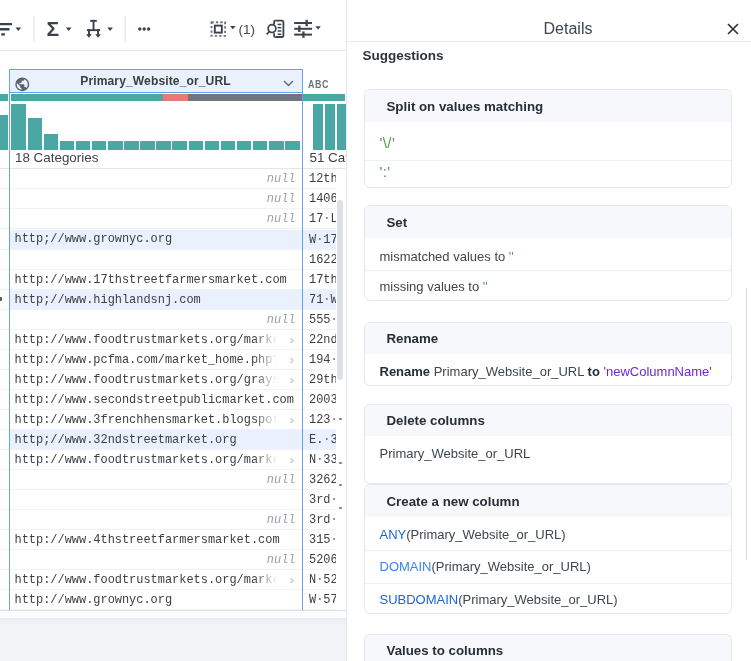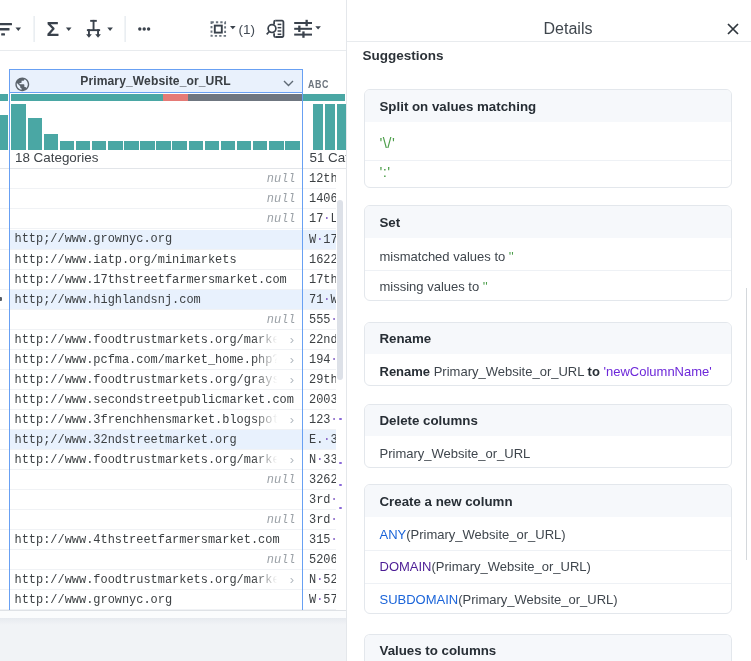--- a/index.html
+++ b/index.html
@@ -17,21 +17,21 @@
 .c2cell { position:absolute; left:309px; width:26.5px; height:20.03px;
   font-family:"Liberation Mono",monospace; font-size:11.95px; line-height:20.03px;
   color:#3c4043; white-space:pre; overflow:hidden; }
 .fade { position:absolute; left:254px; width:31px; height:19px;
   background:linear-gradient(90deg, rgba(255,255,255,0), #fff 75%); }
 .chev { position:absolute; left:286px; width:12px; height:20.03px;
   color:#b3bac0; font-size:13px; line-height:19px; text-align:center; }
 .card { position:absolute; left:363.5px; width:368px; background:#fff;
   border:1px solid #e3e7ec; border-radius:6px; overflow:hidden; }
 .chead { background:#f6f8fb; font-size:13.3px; font-weight:bold; color:#272e35;
-  padding-left:15px; display:flex; align-items:center; }
+  padding-left:22px; display:flex; align-items:center; }
 .crow { font-size:13px; color:#3f464d; padding-left:15px;
   display:flex; align-items:center; white-space:pre-wrap; }
 .crow b { color:#272e35; }
 .ct { white-space:pre; }
 </style>
 </head>
 <body>
 <div id="app">
 
 <div style="position:absolute;left:0;top:0;width:345.5px;height:50.5px;border-bottom:1px solid #e8ebee;background:#fff"></div>
@@ -104,21 +104,20 @@
 <div class="c1 nul" style="top:189.4px">null</div>
 <div class="c2cell" style="top:189.4px">1406</div>
 <div class="rowbg" style="top:209.4px"></div>
 <div class="c1 nul" style="top:209.4px">null</div>
 <div class="c2cell" style="top:209.4px">17<span style="color:#7e57c2">·</span>L</div>
 <div class="rowhl" style="top:229.5px"></div>
 <div class="rowbg" style="top:229.5px"></div>
 <div class="c1" style="top:229px">http;//www.grownyc.org</div>
 <div class="c2cell" style="top:229.5px">W<span style="color:#7e57c2">·</span>17</div>
 <div class="rowbg" style="top:249.5px"></div>
-<div class="c1" style="top:249.5px">http://www.iatp.org/minimarkets</div>
 <div class="c2cell" style="top:249.5px">1622</div>
 <div class="rowbg" style="top:269.6px"></div>
 <div class="c1" style="top:269.6px">http://www.17thstreetfarmersmarket.com</div>
 <div class="c2cell" style="top:269.6px">17th</div>
 <div class="rowhl" style="top:289.6px"></div>
 <div class="rowbg" style="top:289.6px"></div>
 <div class="c1" style="top:289.6px">http;//www.highlandsnj.com</div>
 <div class="c2cell" style="top:289.6px">71<span style="color:#7e57c2">·</span>W</div>
 <div class="rowbg" style="top:309.6px"></div>
 <div class="c1 nul" style="top:309.6px">null</div>
@@ -253,28 +252,28 @@
     </div>
 <div class="card" style="top:205.4px;height:96.1px;">
       <div class="chead" style="height:31.8px">Set</div>
       <div class="crow" style="height:32.15px;padding-top:4px;"><span class="ct">mismatched values to <span style="color:#4c9e4a">''</span></span></div>
       <div class="crow" style="height:32.15px;border-top:1px solid #eef1f5;"><span class="ct">missing values to <span style="color:#4c9e4a">''</span></span></div>
     </div>
 <div class="card" style="top:321.5px;height:64.2px;">
       <div class="chead" style="height:31.8px">Rename</div>
       <div class="crow" style="height:32.40px;padding-top:2px;"><span class="ct"><b>Rename</b> Primary_Website_or_URL <b>to</b> <span style="color:#6d28d9">'newColumnName'</span></span></div>
     </div>
-<div class="card" style="top:404px;height:64px;">
+<div class="card" style="top:404px;height:80px;">
       <div class="chead" style="height:31px">Delete columns</div>
       <div class="crow" style="height:32.10px;padding-top:2px;"><span class="ct">Primary_Website_or_URL</span></div>
     </div>
 <div class="card" style="top:484.3px;height:130px;">
       <div class="chead" style="height:31.8px">Create a new column</div>
       <div class="crow" style="height:32.73px;padding-top:2.5px;"><span class="ct"><span style="color:#1a64d9">ANY</span>(Primary_Website_or_URL)</span></div>
-      <div class="crow" style="height:32.73px;border-top:1px solid #eef1f5;"><span class="ct"><span style="color:#4c1d95">DOMAIN</span>(Primary_Website_or_URL)</span></div>
+      <div class="crow" style="height:32.73px;border-top:1px solid #eef1f5;"><span class="ct"><span style="color:#3b82f6">DOMAIN</span>(Primary_Website_or_URL)</span></div>
       <div class="crow" style="height:32.73px;border-top:1px solid #eef1f5;text-align:right;"><span class="ct"><span style="color:#1a64d9">SUBDOMAIN</span>(Primary_Website_or_URL)</span></div>
     </div>
 <div class="card" style="top:634.1px;height:31.8px;border-bottom:none;border-radius:6px 6px 0 0;">
       <div class="chead" style="height:31.8px">Values to columns</div>
     </div>
 
 <div style="position:absolute;left:745.8px;top:288px;width:1.4px;height:272px;background:#d4d8dc"></div>
 
 </div>
 

